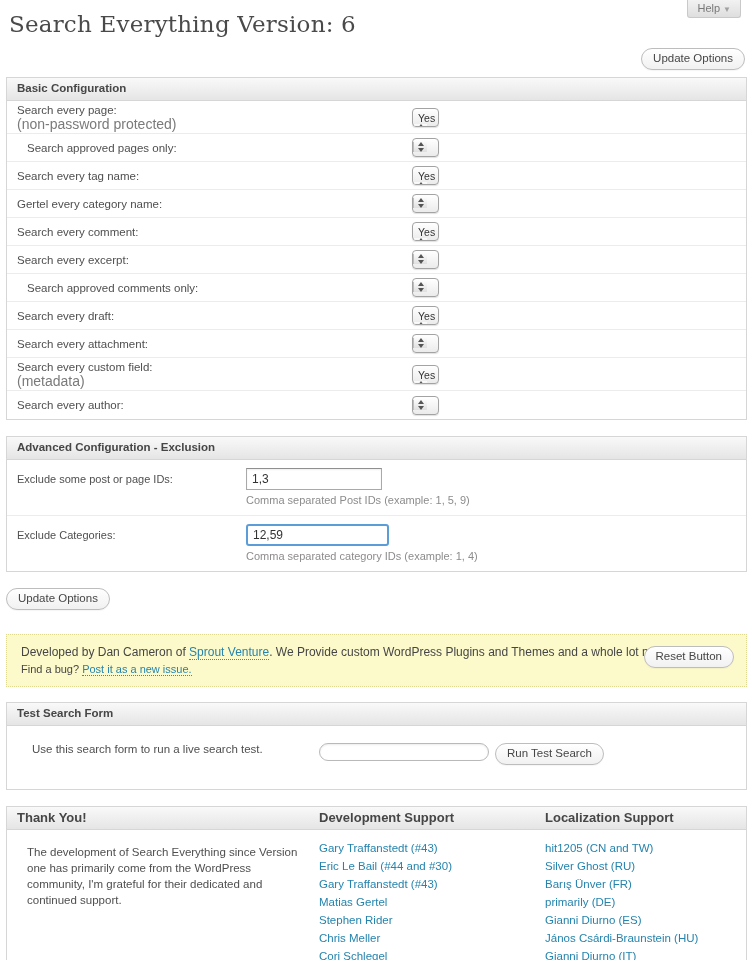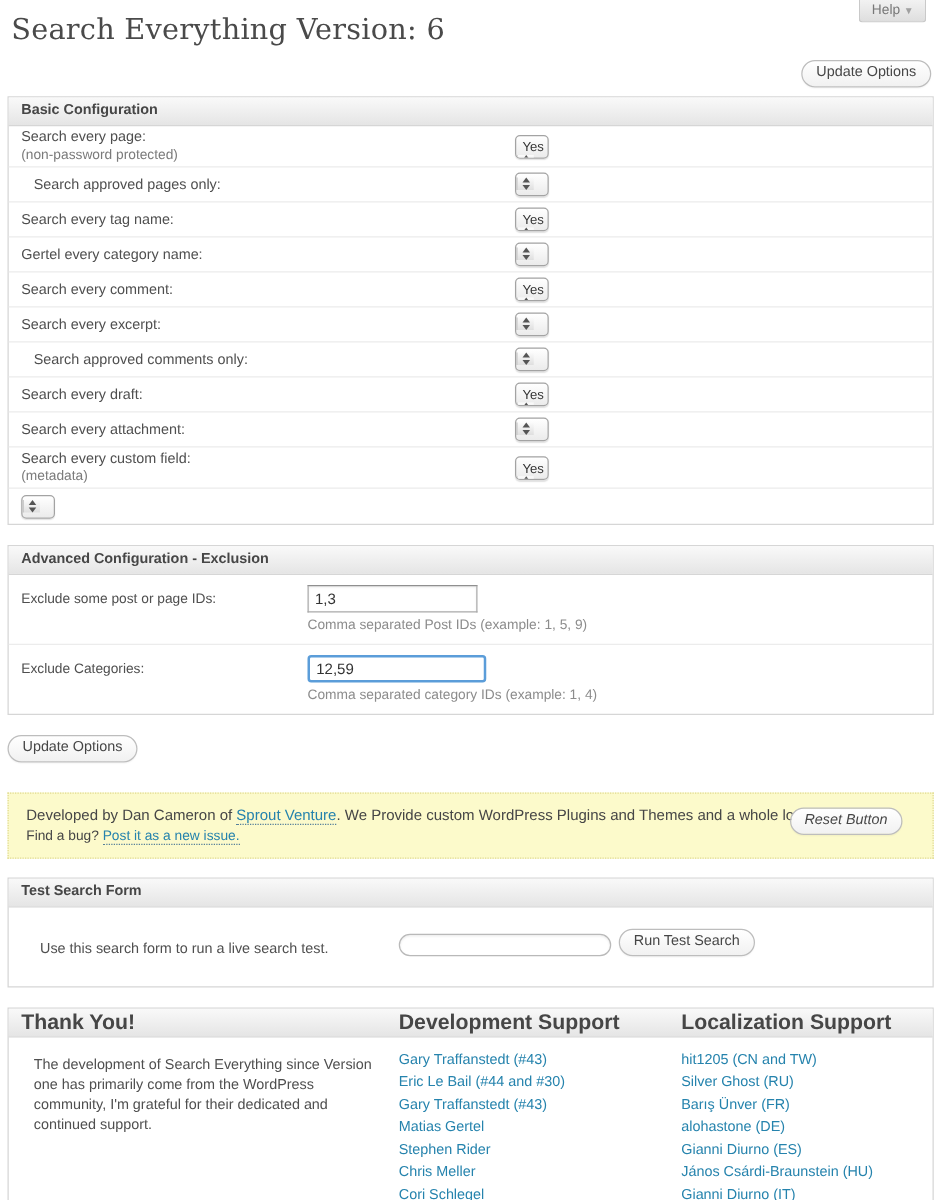--- a/index.html
+++ b/index.html
@@ -40,21 +40,21 @@
   }
   
   .setting-row {
     display:flex; align-items:center; min-height:28px;
     padding:3px 10px; border-bottom:1px solid #ececec;gap:32px;
   }
   .setting-row:last-child { border-bottom:none; }
   .setting-row.indent { padding-left:20px; }
   .row-label { width:363px; font-size:11.5px; color:#4f4f4f; line-height:12px; }
   .setting-row.indent .row-label { width:353px; }
-  .row-label small { display:block; font-size:11px; color:#7a7a7a; margin-top:2px; }
+  .row-label small { display:block; font-size:14px; color:#7a7a7a; margin-top:2px; }
   
   .ui-select {
     display:inline-flex; align-items:stretch; height:19px;
     border:1px solid #a3a3a3; border-radius:4px; overflow:hidden;
     background:linear-gradient(#ffffff,#ebebeb);
     box-shadow:0 1px 1px rgba(0,0,0,0.12); cursor:default;flex-direction:column;
   }
   .ui-select .val { width:25px; padding:3px 2px 0 5px; font-size:10.5px; color:#333; }
   .ui-select .arrows {
     width:14px; border-left:1px solid #bdbdbd;
@@ -77,35 +77,35 @@
   }
   .helper { font-size:11px; color:#8c8c8c; margin-top:4px; }
   .bottom-actions { margin:13px 6px 24px; }
   
   .notice {
     position:relative; margin:0 6px 15px; padding:10px 14px 11px;
     background:#fcfacb; border:1px dotted #dfd98f; font-size:12px; color:#464646;
   }
   .notice .line2 { font-size:11px; margin-top:4px; }
   .notice a { color:#2583ad; text-decoration:none; border-bottom:1px dotted #56809a; cursor:pointer; }
-  .reset-btn { position:absolute; right:24px; top:11px;font-style:italic; }
-  
-  .test-body { display:flex; align-items:flex-end; padding:17px 10px 24px; }
+  .reset-btn { position:absolute; right:12px; top:11px; }
+  
+  .test-body { display:flex; align-items:flex-start; padding:17px 10px 24px; }
   .test-desc { width:302px; padding-left:15px; font-size:11.5px; color:#4f4f4f; }
   .search-input {
     width:170px; height:18px; border:1px solid #b9b9b9; border-radius:10px;
     box-shadow:inset 0 1px 2px rgba(0,0,0,0.08); margin-right:6px;
     padding:0 8px; font-size:11px; font-family:inherit;
   }
   
   .thanks-header { display:flex; padding:0; }
   .thanks-header .hc1 { width:312px; padding:4px 10px 5px; }
   .thanks-header .hc2 { width:226px; padding:4px 0 5px; }
   .thanks-header .hc3 { flex:1; padding:4px 0 5px; }
-  .thanks-header div { font-size:17px; font-weight:bold; color:#464646; line-height:13px; }
+  .thanks-header div { font-size:13px; font-weight:bold; color:#464646; line-height:13px; }
   .thanks-body { display:flex; padding:12px 0 14px; }
   .t-col1 { width:312px; padding:2px 14px 0 20px; font-size:11.5px; line-height:16px; color:#4f4f4f; }
   .t-col2 { width:226px; }
   .t-col3 { flex:1; }
   .link-item { display:block; color:#2583ad; text-decoration:none; font-size:11.5px; line-height:12px; margin:0 0 6px; cursor:pointer; }
 </style>
 </head>
 <body>
 
 <div class="help-tab"><span>Help</span><span class="help-caret">▼</span></div>
@@ -213,20 +213,21 @@
     <div class="row-label"><span>Search every custom field:</span><small>(metadata)</small></div>
     <div class="ui-select">
         <span class="val">Yes</span>
         <span class="arrows">
           <span class="tri-up"></span>
           <span class="tri-down"></span>
         </span>
       </div>
   </div>
   <div class="setting-row">
+    <div class="row-label"><span>Search every author:</span></div>
     <div class="ui-select">
         <span class="val"></span>
         <span class="arrows">
           <span class="tri-up"></span>
           <span class="tri-down"></span>
         </span>
       </div>
   </div>
 </div>
 
@@ -282,20 +283,20 @@
       <a class="link-item">Matias Gertel</a>
       <a class="link-item">Stephen Rider</a>
       <a class="link-item">Chris Meller</a>
       <a class="link-item">Cori Schlegel</a>
 
     </div>
     <div class="t-col3">
       <a class="link-item">hit1205 (CN and TW)</a>
       <a class="link-item">Silver Ghost (RU)</a>
       <a class="link-item">Barış Ünver (FR)</a>
-      <a class="link-item">alohastone (DE)</a>
+      <a class="link-item">primarily (DE)</a>
       <a class="link-item">Gianni Diurno (ES)</a>
       <a class="link-item">János Csárdi-Braunstein (HU)</a>
       <a class="link-item">Gianni Diurno (IT)</a>
 
     </div>
   </div>
 </div>
 
 </body></html>

